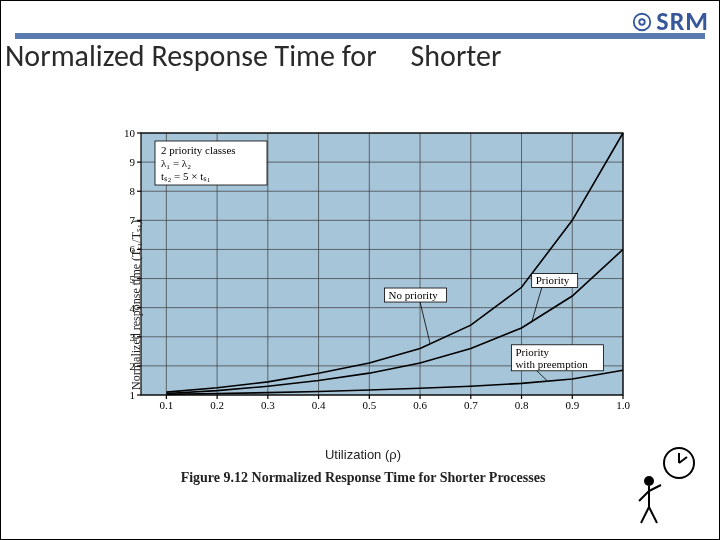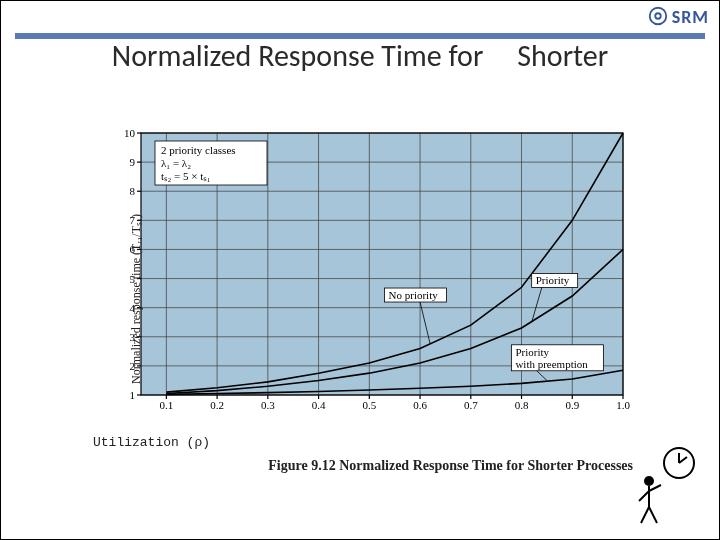--- a/index.html
+++ b/index.html
@@ -1,24 +1,24 @@
 <!DOCTYPE html>
 <html><head>
 <meta charset="utf-8">
 <style>
   html,body{margin:0;padding:0;width:720px;height:540px;background:#fff;font-family:"Segoe UI","Calibri",Arial,sans-serif;color:#222;overflow:hidden}
   .slide{position:relative;width:720px;height:540px;border:1px solid #000;box-sizing:border-box}
-  .brand{position:absolute;top:4px;right:10px;font-weight:700;font-size:18px;color:#36589a;letter-spacing:1px}
+  .brand{position:absolute;top:4px;right:10px;font-weight:700;font-size:26px;color:#36589a;letter-spacing:1px}
   .brand .gear{display:inline-block;vertical-align:middle;margin-right:3px}
   .rule{position:absolute;top:32px;left:14px;right:14px;height:6px;background:#5a7bb0}
-  .title{position:absolute;top:38px;left:4px;right:4px;text-align:center;font-size:30px;color:#2a2a2a;line-height:1.15}
+  .title{position:absolute;top:38px;left:4px;right:4px;font-size:30px;color:#2a2a2a;line-height:1.15}
   .figwrap{position:absolute;top:122px;left:92px;width:540px}
-  .caption{text-align:right;font-size:14px;font-weight:700;margin-top:8px;font-family:"Times New Roman",serif}
+  .caption{text-align:center;font-size:14px;font-weight:700;margin-top:8px;font-family:"Times New Roman",serif}
   .ylab{position:absolute;left:-42px;top:50%;transform:translateY(-50%) rotate(-90deg);transform-origin:center;font-size:12px;font-family:"Times New Roman",serif;white-space:nowrap}
-  .xlab{text-align:left;font-size:13px;font-family:Liberation Mono, monospace;margin-top:8px}
+  .xlab{text-align:center;font-size:13px;font-family:Liberation Sans, sans-serif;margin-top:20px}
   .tick{font-size:11px;font-family:"Times New Roman",serif;fill:#000}
   .axline{stroke:#000;stroke-width:1.2}
   .grid{stroke:#3a3a3a;stroke-width:0.7}
   .curve{stroke:#000;stroke-width:1.6;fill:none}
   .annot{font-size:11px;font-family:"Times New Roman",serif;fill:#000}
   .annotbox{fill:#fff;stroke:#000;stroke-width:0.8}
   .annotline{stroke:#000;stroke-width:0.8}
   .clock{position:absolute;right:18px;bottom:14px;width:70px;height:80px}
   .person{stroke:#000;stroke-width:2;fill:none}
 </style>

